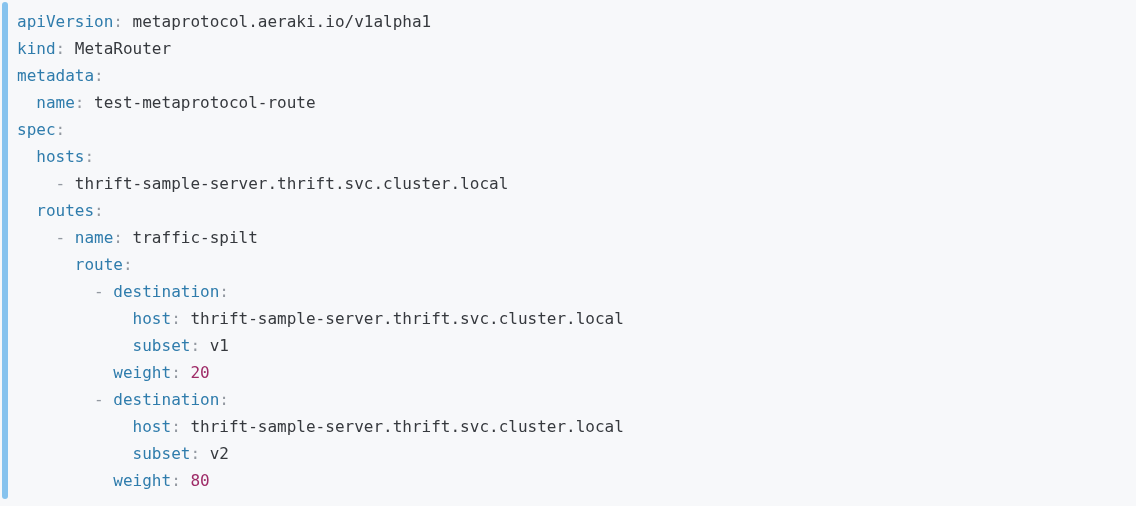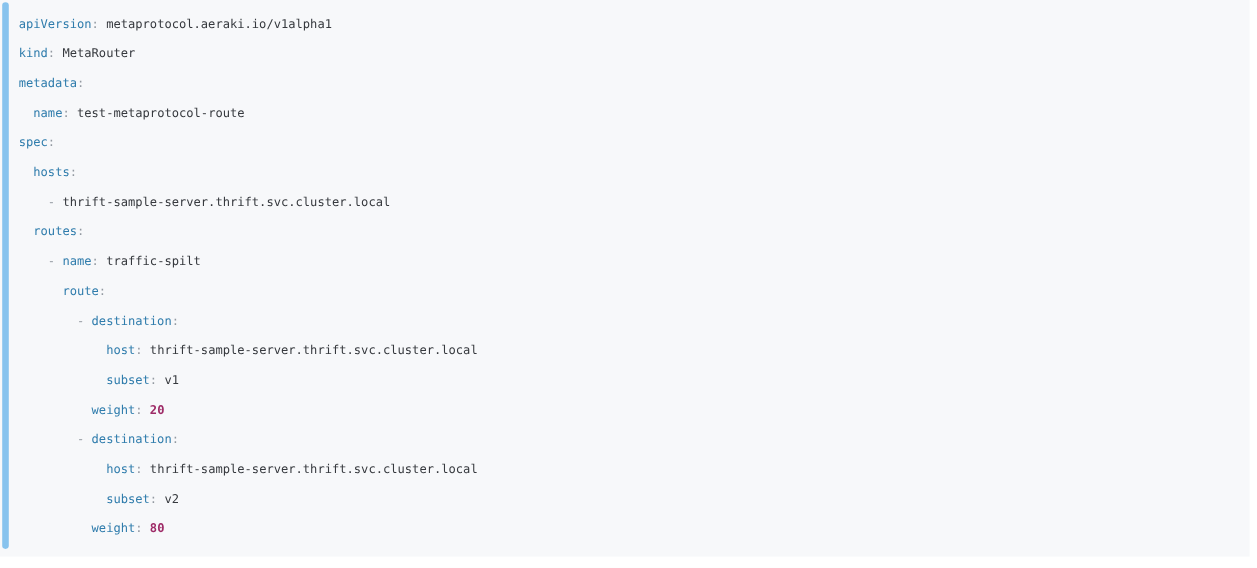--- a/index.html
+++ b/index.html
@@ -26,30 +26,30 @@
     top: 2px;
     width: 6px;
     height: 497px;
     border-radius: 3px;
     background: var(--c-bar, #87c3ee);
   }
   pre.yaml {
     margin: 0;
     padding: 8px 10px 0 17px;
     font-family: "DejaVu Sans Mono", "Liberation Mono", monospace;
-    font-size: 11px;
+    font-size: 16px;
     line-height: 27px;
     color: var(--c-val, #36393e);
     white-space: pre;
   }
   .line { display: block; height: 27px; }
   .tok-key   { color: var(--c-key, #2f7cac); }
   .tok-punct { color: var(--c-punct, #9399a1); }
   .tok-val   { color: var(--c-val, #36393e); }
-  .tok-num   { color: var(--c-num, #9e2b67); font-weight: bold; }
+  .tok-num   { color: var(--c-num, #9e2b67); }
   .tok-plain { color: var(--c-val, #36393e); }
 </style>
 </head>
 <body>
 
 <div class="code-block">
   <div class="accent-bar"></div>
   <pre class="yaml"><span class="line"><span class="tok-key">apiVersion</span><span class="tok-punct">: </span><span class="tok-val">metaprotocol.aeraki.io/v1alpha1</span></span><span class="line"><span class="tok-key">kind</span><span class="tok-punct">: </span><span class="tok-val">MetaRouter</span></span><span class="line"><span class="tok-key">metadata</span><span class="tok-punct">:</span></span><span class="line"><span class="tok-plain">  </span><span class="tok-key">name</span><span class="tok-punct">: </span><span class="tok-val">test-metaprotocol-route</span></span><span class="line"><span class="tok-key">spec</span><span class="tok-punct">:</span></span><span class="line"><span class="tok-plain">  </span><span class="tok-key">hosts</span><span class="tok-punct">:</span></span><span class="line"><span class="tok-plain">    </span><span class="tok-punct">- </span><span class="tok-val">thrift-sample-server.thrift.svc.cluster.local</span></span><span class="line"><span class="tok-plain">  </span><span class="tok-key">routes</span><span class="tok-punct">:</span></span><span class="line"><span class="tok-plain">    </span><span class="tok-punct">- </span><span class="tok-key">name</span><span class="tok-punct">: </span><span class="tok-val">traffic-spilt</span></span><span class="line"><span class="tok-plain">      </span><span class="tok-key">route</span><span class="tok-punct">:</span></span><span class="line"><span class="tok-plain">        </span><span class="tok-punct">- </span><span class="tok-key">destination</span><span class="tok-punct">:</span></span><span class="line"><span class="tok-plain">            </span><span class="tok-key">host</span><span class="tok-punct">: </span><span class="tok-val">thrift-sample-server.thrift.svc.cluster.local</span></span><span class="line"><span class="tok-plain">            </span><span class="tok-key">subset</span><span class="tok-punct">: </span><span class="tok-val">v1</span></span><span class="line"><span class="tok-plain">          </span><span class="tok-key">weight</span><span class="tok-punct">: </span><span class="tok-num">20</span></span><span class="line"><span class="tok-plain">        </span><span class="tok-punct">- </span><span class="tok-key">destination</span><span class="tok-punct">:</span></span><span class="line"><span class="tok-plain">            </span><span class="tok-key">host</span><span class="tok-punct">: </span><span class="tok-val">thrift-sample-server.thrift.svc.cluster.local</span></span><span class="line"><span class="tok-plain">            </span><span class="tok-key">subset</span><span class="tok-punct">: </span><span class="tok-val">v2</span></span><span class="line"><span class="tok-plain">          </span><span class="tok-key">weight</span><span class="tok-punct">: </span><span class="tok-num">80</span></span></pre>
 </div>
 

